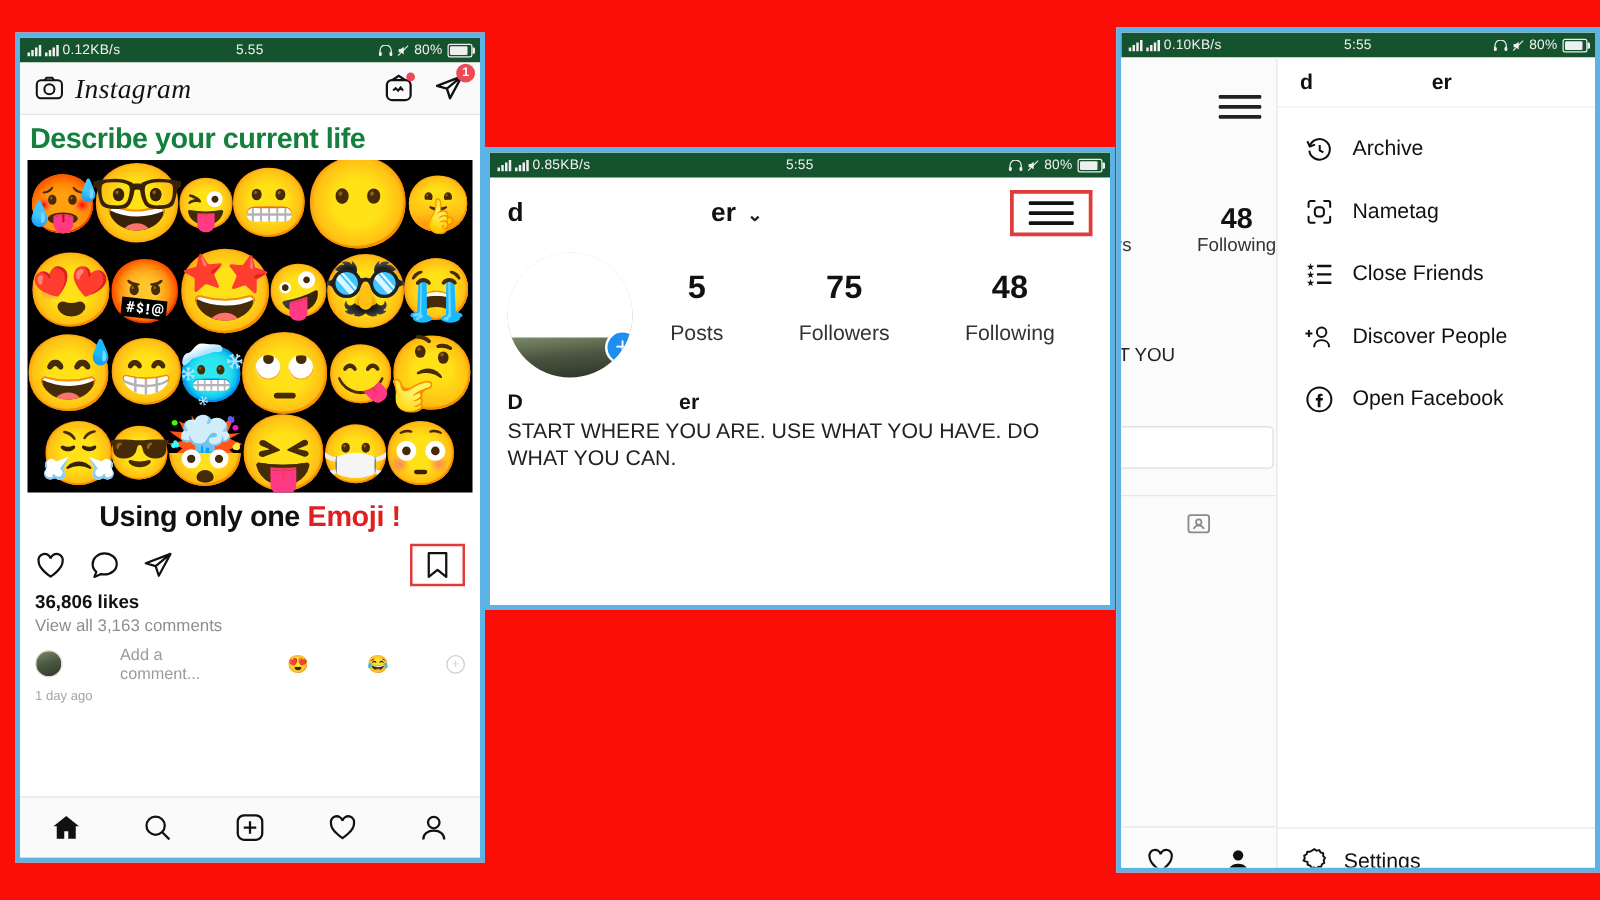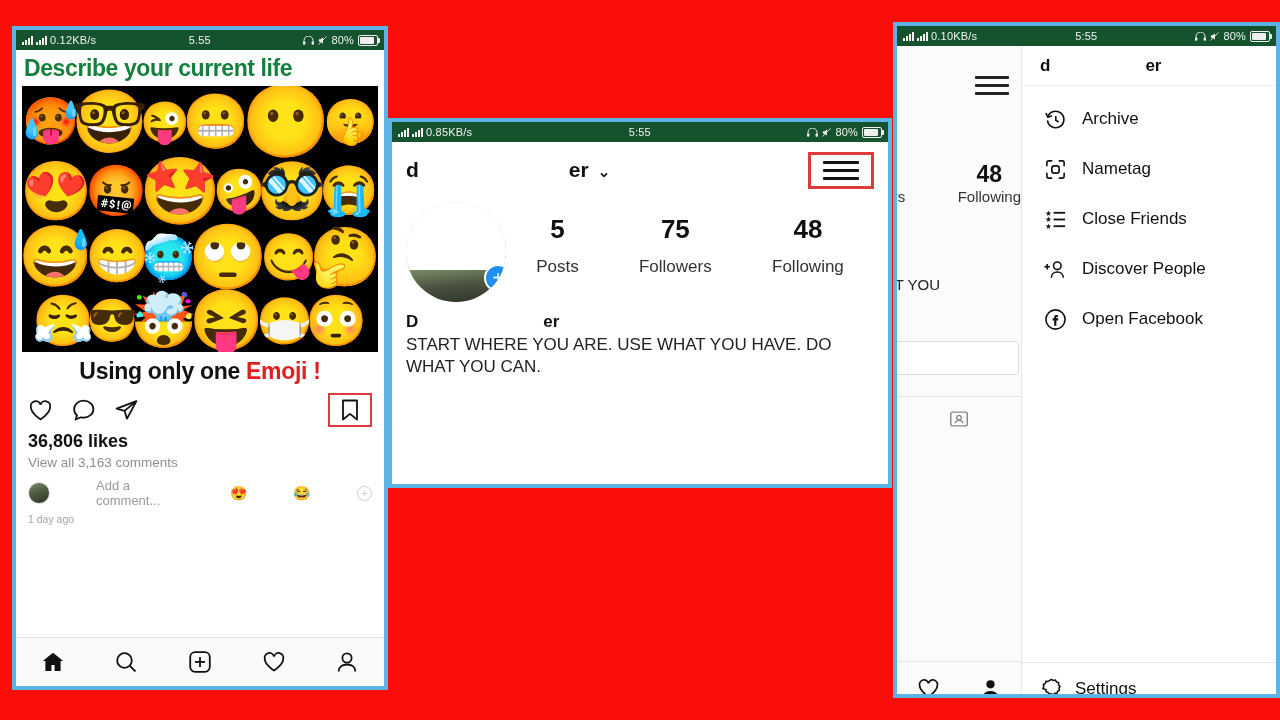--- a/index.html
+++ b/index.html
@@ -84,21 +84,21 @@
     font-size:23px;font-weight:bold;color:#111;text-align:center;padding:6px 0 2px;
     letter-spacing:-.3px;
   }
   .post-sub em{color:#e02020;font-style:normal;}
   .actionrow{display:flex;align-items:center;padding:6px 12px 2px;}
   .actionrow .sp{flex:1}
   .act{margin-right:18px;display:flex;align-items:center;}
   .saveBox{
     border:2px solid #e03b3b;padding:3px 9px;display:flex;align-items:center;justify-content:center;
   }
-  .likes{font-size:18px;font-weight:bold;color:#111;padding:2px 12px 0;}
+  .likes{font-size:15px;font-weight:bold;color:#111;padding:2px 12px 0;}
   .comments{font-size:13.5px;color:#8e8e8e;padding:3px 12px 0;}
   .commentrow{display:flex;align-items:center;padding:8px 12px 0;gap:36px;}
   .avatar-sm{
     width:22px;height:22px;border-radius:50%;flex:0 0 auto;
     background:linear-gradient(160deg,#7d8e6a 0%,#4e5b42 45%,#2e3526 100%);
     border:1px solid #dcdcdc;box-sizing:border-box;
   }
   .addcomment{font-size:13px;color:#9a9a9a;margin-left:10px;flex:1;}
   .quick-emo{font-size:14px;margin-left:10px;}
   .plus-circ{
@@ -209,20 +209,43 @@
           <path d="M1 3.5h2L5.5 1.5v7L3 6.5H1z" fill="#efefef"></path>
           <line x1="0.5" y1="9.5" x2="9.5" y2="0.5" stroke="#efefef" stroke-width="1"></line>
         </svg>
       <span>80%</span>
       <span class="batt">
           <i></i>
         </span>
     </div>
   </div>
 
+  <div class="ig-header">
+    <svg width="23" height="23" viewBox="0 0 24 24">
+      <rect x="1.5" y="5.5" width="21" height="15" rx="3.5" fill="none" stroke="#111" stroke-width="1.7"></rect>
+      <circle cx="12" cy="13" r="4.2" fill="none" stroke="#111" stroke-width="1.7"></circle>
+      <path d="M8 5.5l1.6-2.2h4.8L16 5.5" fill="none" stroke="#111" stroke-width="1.7"></path>
+    </svg>
+    <span class="ig-logo-text">Instagram</span>
+    <span class="hdr-spacer"></span>
+    <span class="hdr-icon">
+      <svg width="24" height="24" viewBox="0 0 24 24">
+        <rect x="2.5" y="5" width="19" height="16" rx="4" fill="none" stroke="#111" stroke-width="1.8"></rect>
+        <path d="M7 5L12 1.6 17 5" fill="none" stroke="#111" stroke-width="1.8"></path>
+        <path d="M7.5 13.5l2-2 2 2 2-2.6 2 2.6" fill="none" stroke="#111" stroke-width="1.6"></path>
+      </svg>
+      <span class="dot-red"></span>
+    </span>
+    <span class="hdr-icon">
+      <svg width="25" height="25" viewBox="0 0 24 24">
+        <path d="M21.5 3L2.5 10.2l7.6 2.2L21.5 3zM10.1 12.4l2.4 7.4L21.5 3" fill="none" stroke="#111" stroke-width="1.8" stroke-linejoin="round"></path>
+      </svg>
+      <span class="badge">1</span>
+    </span>
+  </div>
 
   <div class="post-title">Describe your current life</div>
 
   <div class="post-img">
     <div class="emoji-wrap" id="emojiWrap">
         <span style="font-size: 46px; margin: -6px -4px;">🥵</span>
         <span style="font-size: 62px; margin: -6px -4px;">🤓</span>
         <span style="font-size: 40px; margin: -6px -4px;">😜</span>
         <span style="font-size: 54px; margin: -6px -4px;">😬</span>
         <span style="font-size: 72px; margin: -6px -4px;">😶</span>

